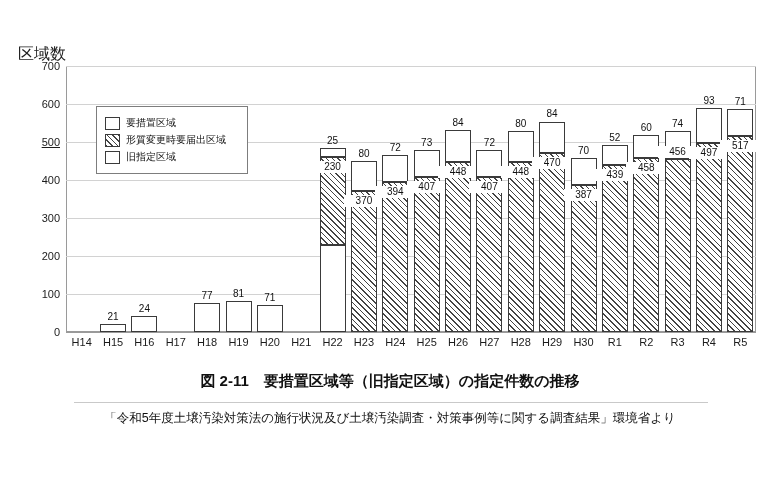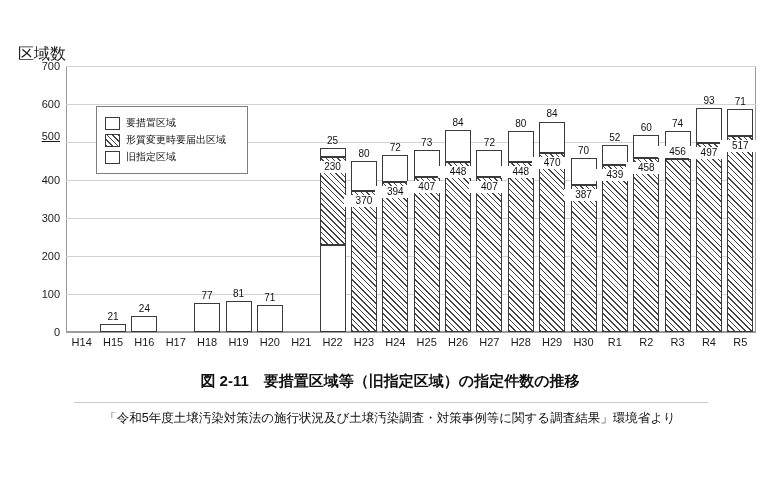--- a/index.html
+++ b/index.html
@@ -216,21 +216,21 @@
       <div class="gridline" style="position: absolute; left: 66px; width: 690px; top: 142px;"></div>
       <div class="gridline" style="position: absolute; left: 66px; width: 690px; top: 104px;"></div>
       <div class="gridline" style="position: absolute; left: 66px; width: 690px; top: 66px;"></div>
     </div>
   <div id="yticks">
       <div class="ytick-label" style="position: absolute; left: 20px; right: auto; top: 332px;">0</div>
       <div class="ytick-label" style="position: absolute; left: 20px; right: auto; top: 294px;">100</div>
       <div class="ytick-label" style="position: absolute; left: 20px; right: auto; top: 256px;">200</div>
       <div class="ytick-label" style="position: absolute; left: 20px; right: auto; top: 218px;">300</div>
       <div class="ytick-label" style="position: absolute; left: 20px; right: auto; top: 180px;">400</div>
-      <div class="ytick-label" style="position: absolute; left: 20px; right: auto; top: 136px; text-decoration: underline;">500</div>
+      <div class="ytick-label" style="position: absolute; left: 20px; right: auto; top: 142px; text-decoration: underline;">500</div>
       <div class="ytick-label" style="position: absolute; left: 20px; right: auto; top: 104px;">600</div>
       <div class="ytick-label" style="position: absolute; left: 20px; right: auto; top: 66px;">700</div>
     </div>
 
   <div id="bars">
       <div class="bar-group" style="left: 34.0455px; height: 324px;">
         <div class="seg seg-old" style="bottom: 0px; height: 7.98px;"></div>
         <div class="seg-label label-top" style="bottom: 9.98px;">21</div>
       </div>
       <div class="bar-group" style="left: 65.4091px; height: 266px;">

